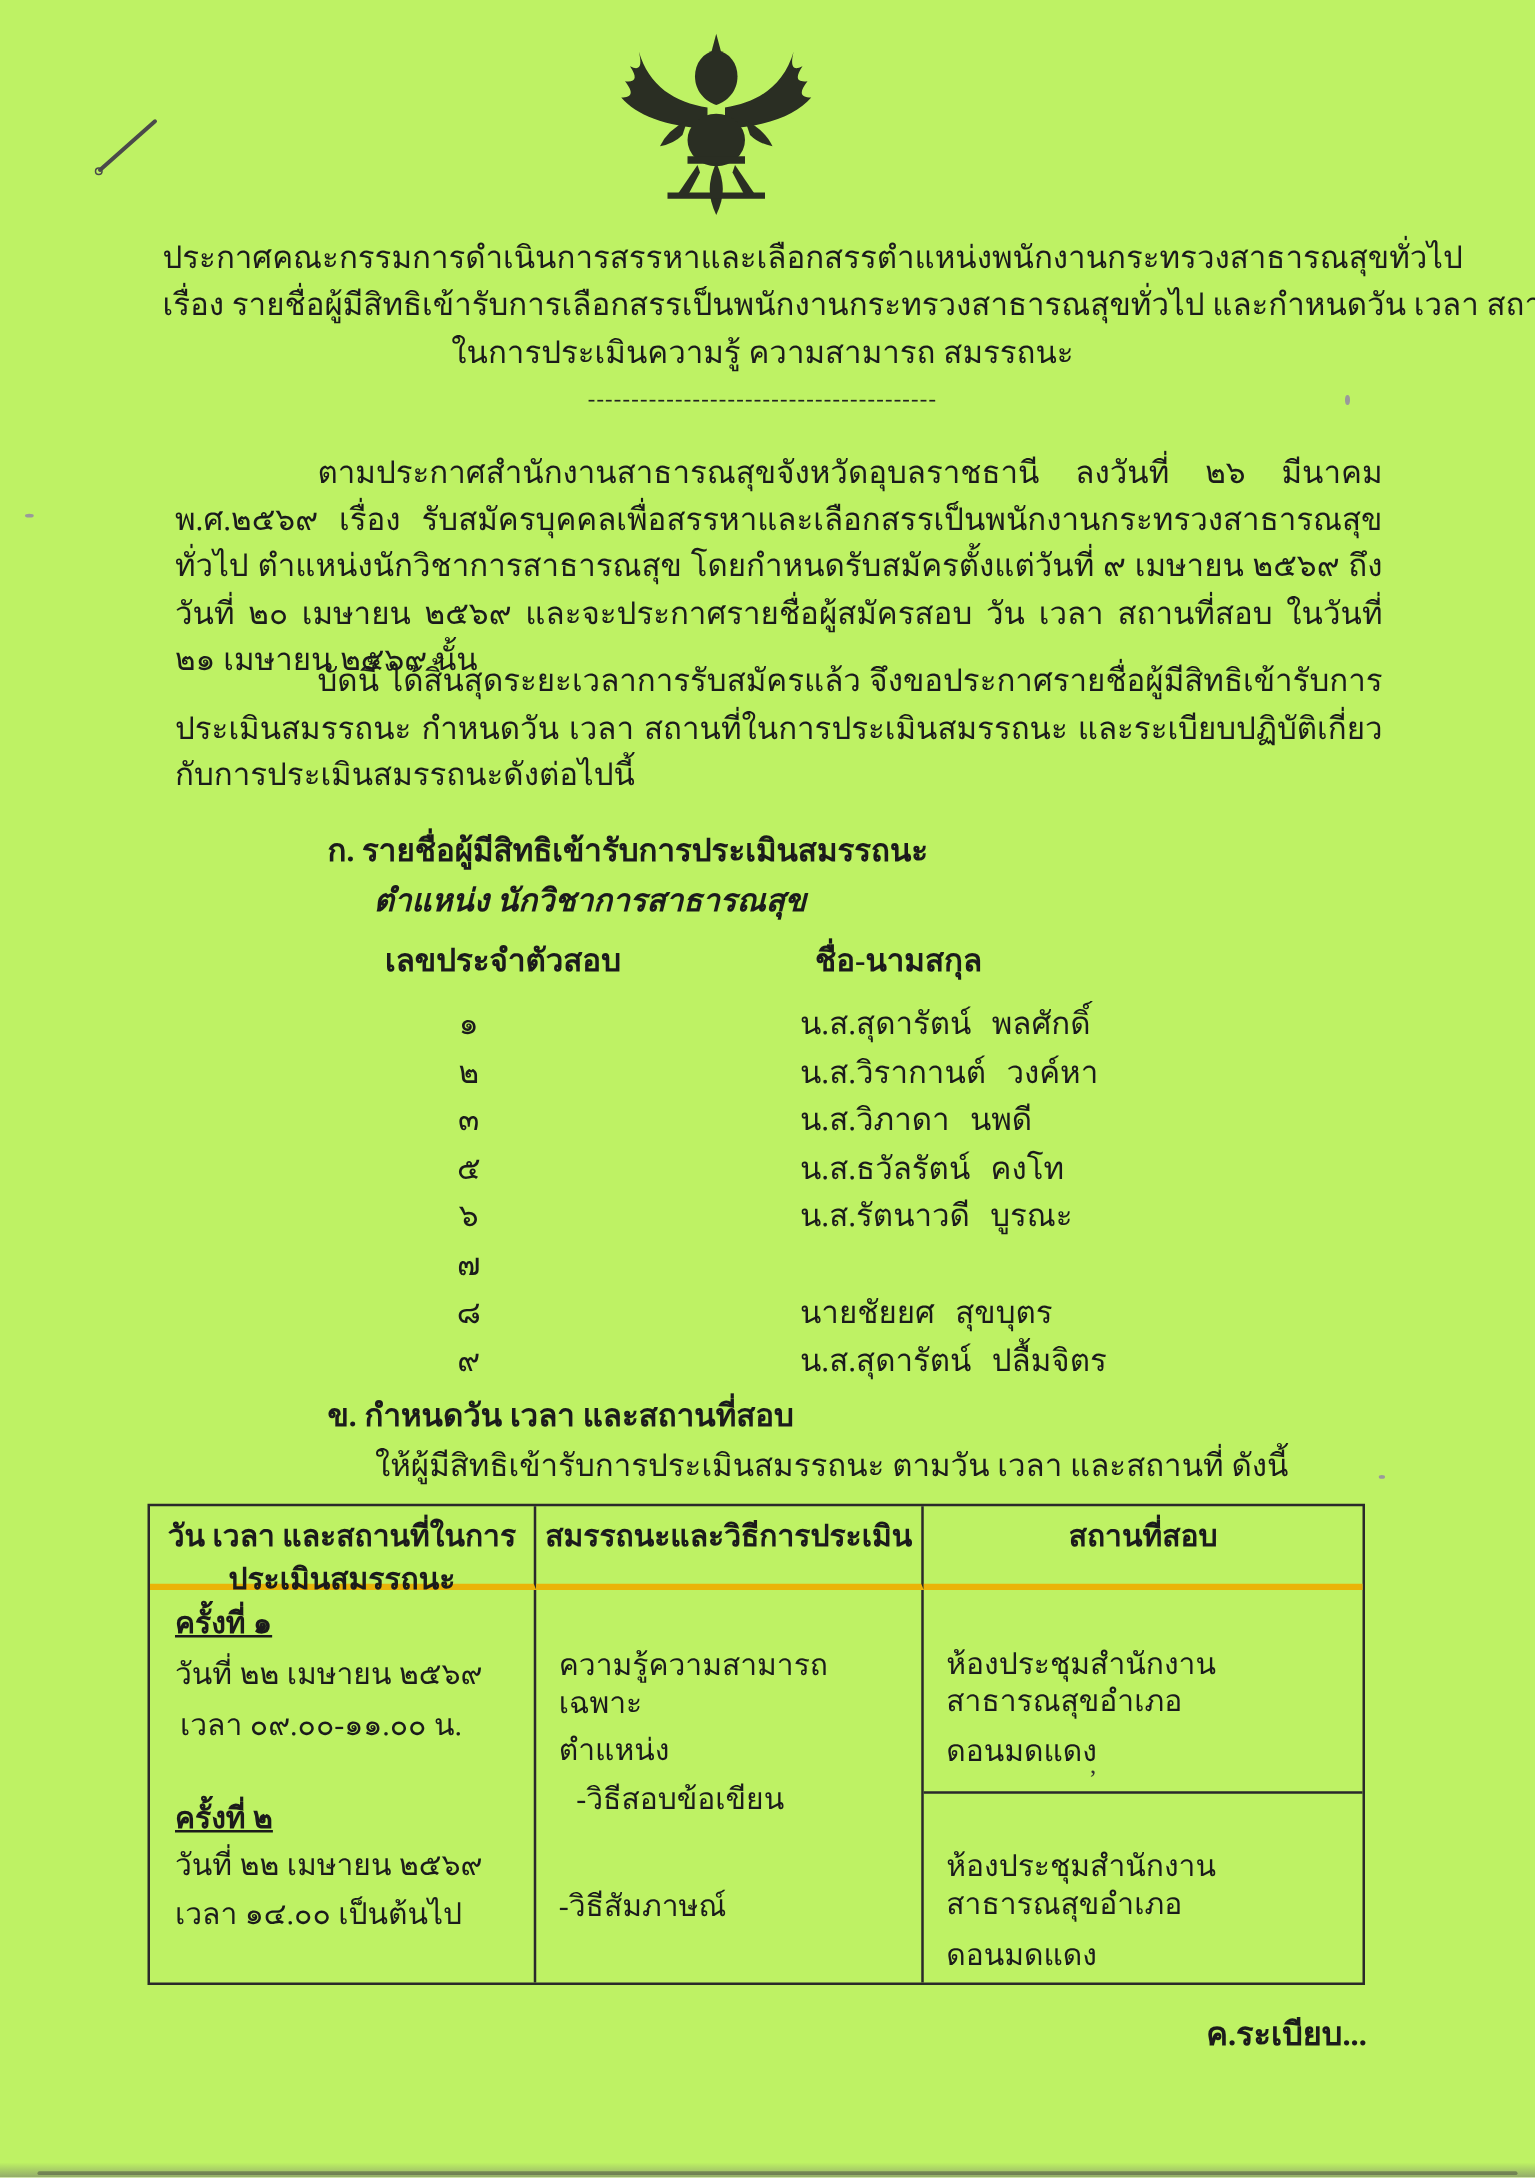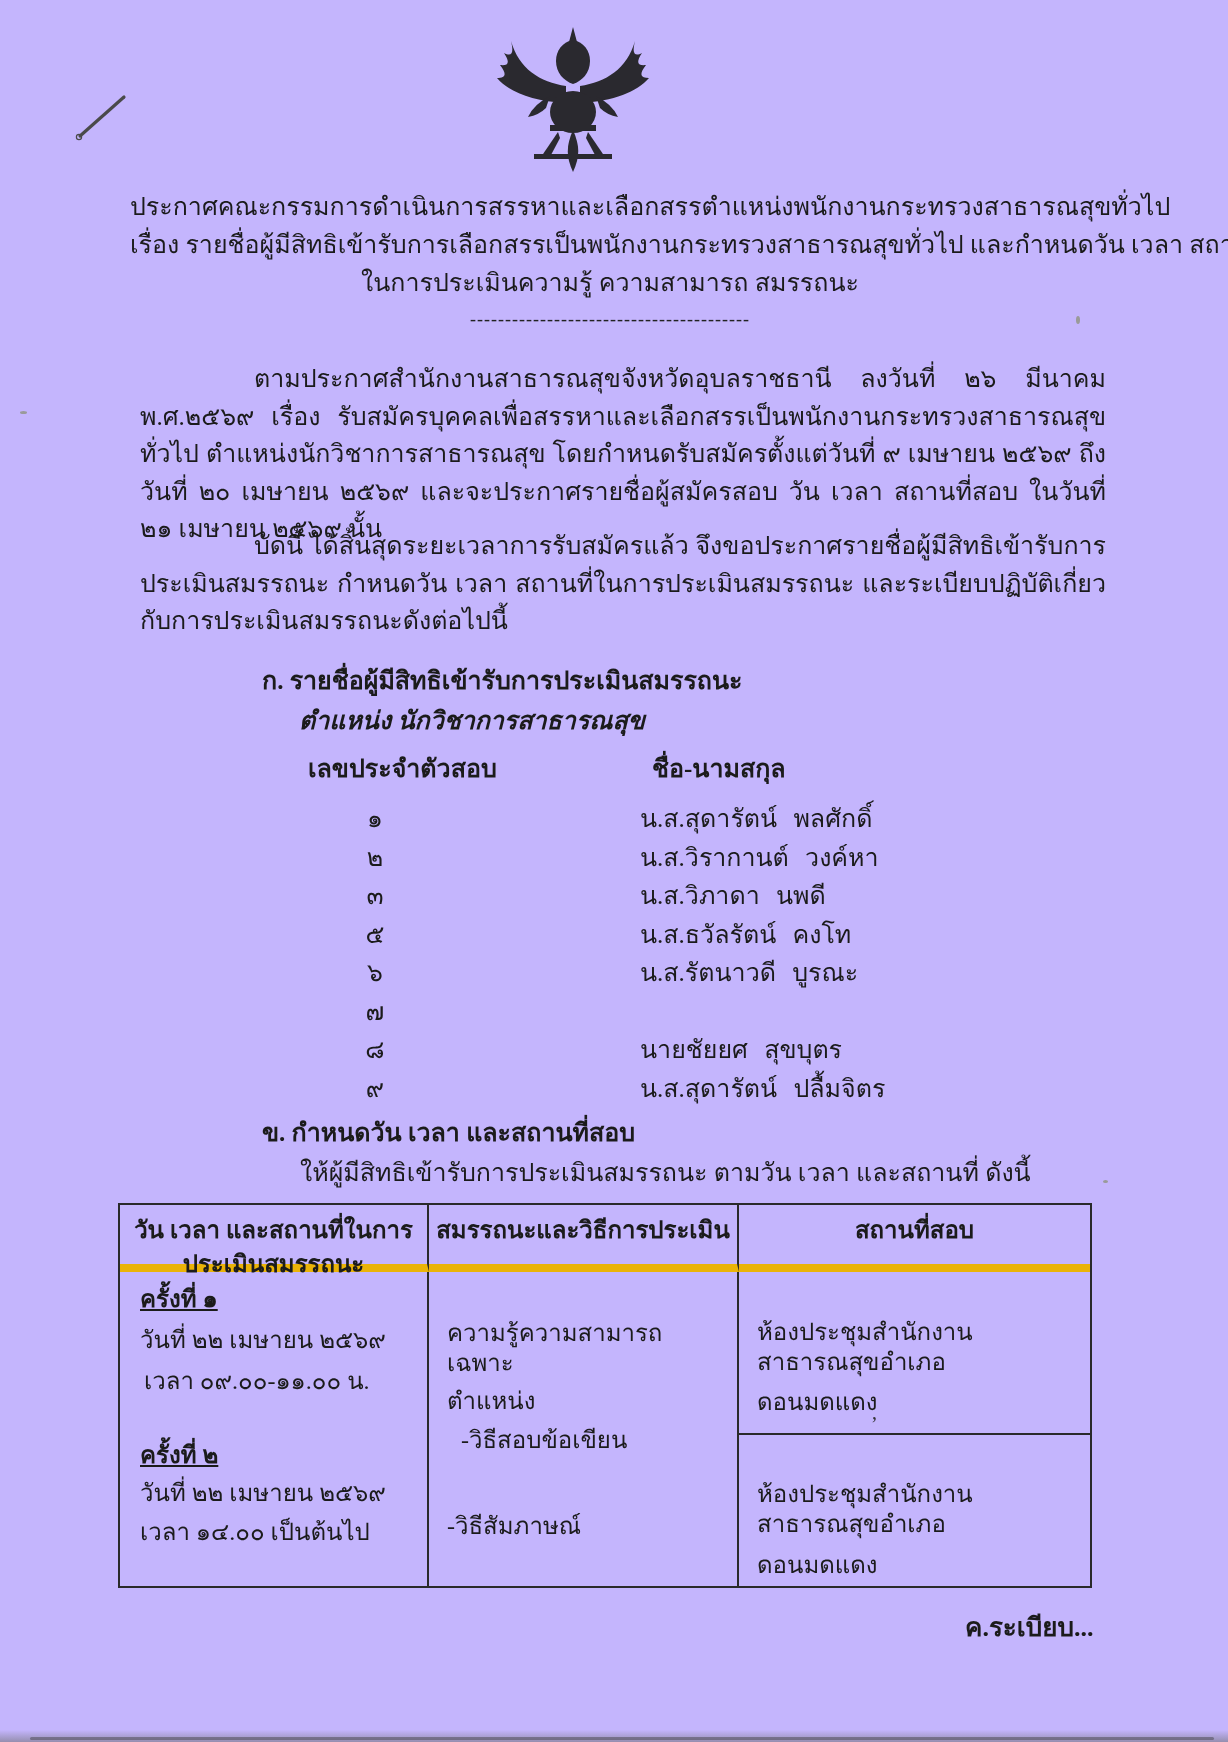--- a/index.html
+++ b/index.html
@@ -1,20 +1,20 @@
 <!DOCTYPE html>
 <html lang="th"><head>
 <meta charset="utf-8">
 <style>
   html,body{margin:0;padding:0;background:#e8e8e6;}
   .page{
     position:relative;
     width:1228px;height:1742px;
     margin:0 auto;
-    background:#c4b5fd;
+    background:#bef264;
     font-family:"Liberation Serif","DejaVu Serif",serif;
     color:#1b1b1b;
     overflow:hidden;
   }
   
   .scan-bottom{
     position:absolute;left:0;right:0;bottom:0;height:12px;
     background:linear-gradient(to bottom,rgba(255,255,255,0),rgba(110,110,110,.55));
   }
   .scan-bottom-line{
@@ -66,21 +66,21 @@
     position:absolute;left:118px;top:1203px;width:974px;height:385px;
     display:grid;
     grid-template-columns:309px 310px 1fr;
     grid-template-rows:67px 163px 1fr;
     border:2px solid #2a2a2a;
     font-size:24px;
     box-sizing:border-box;
   }
   .cell{box-sizing:border-box;}
   .cell.head{
-    border-bottom:8px solid #eab308;
+    border-bottom:5px solid #eab308;
     display:flex;flex-direction:column;align-items:center;justify-content:flex-start;
     padding-top:8px;font-weight:bold;line-height:34px;
   }
   .cell.rborder{border-right:2px solid #2a2a2a;}
   .c1body,.c2body{grid-row:2 / span 2;}
   .c1body{padding:12px 10px 0 20px;line-height:30px;position:relative;}
   .session-label{font-weight:bold;text-decoration:underline;}
   .c1body .date1{margin-top:11px;}
   .c1body .time1{margin-top:11px;padding-left:4px;}
   .c1body .label2{margin-top:44px;}

